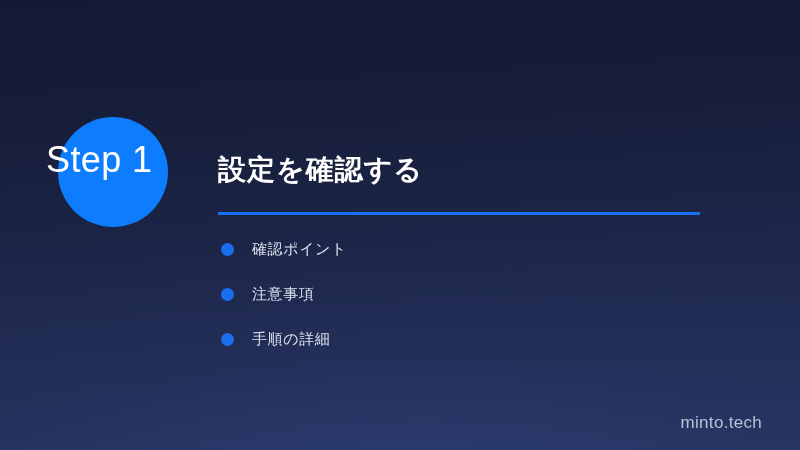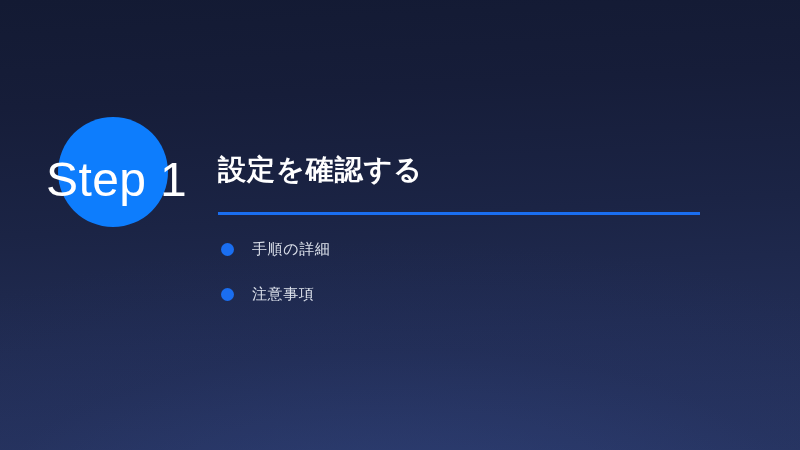--- a/index.html
+++ b/index.html
@@ -30,22 +30,22 @@
     top: 117px;
     width: 110px;
     height: 110px;
     border-radius: 50%;
     background: #0d7dfd;
   }
 
   .step-label {
     position: absolute;
     left: 46px;
-    top: 160px;
-    font-size: 48px;
+    top: 140px;
+    font-size: 36px;
     line-height: 40px;
     font-weight: 400;
     color: #ffffff;
     letter-spacing: 0.4px;
     white-space: nowrap;
     z-index: 3;
   }
 
   .title {
     position: absolute;
@@ -119,22 +119,27 @@
 
   <div class="step-label">Step 1</div>
 
   <div class="title">設定を確認する</div>
 
   <div class="divider"></div>
 
   <div class="bullets">
     <div class="bullet-row">
       <span class="bullet-dot"></span>
-      <span class="bullet-text">手順の詳細</span>
+      <span class="bullet-text">確認ポイント</span>
     </div>
     <div class="bullet-row">
       <span class="bullet-dot"></span>
       <span class="bullet-text">注意事項</span>
     </div>
+    <div class="bullet-row">
+      <span class="bullet-dot"></span>
+      <span class="bullet-text">手順の詳細</span>
+    </div>
   </div>
 
+  <div class="watermark">minto.tech</div>
 
 </div>
 
 </body></html>

